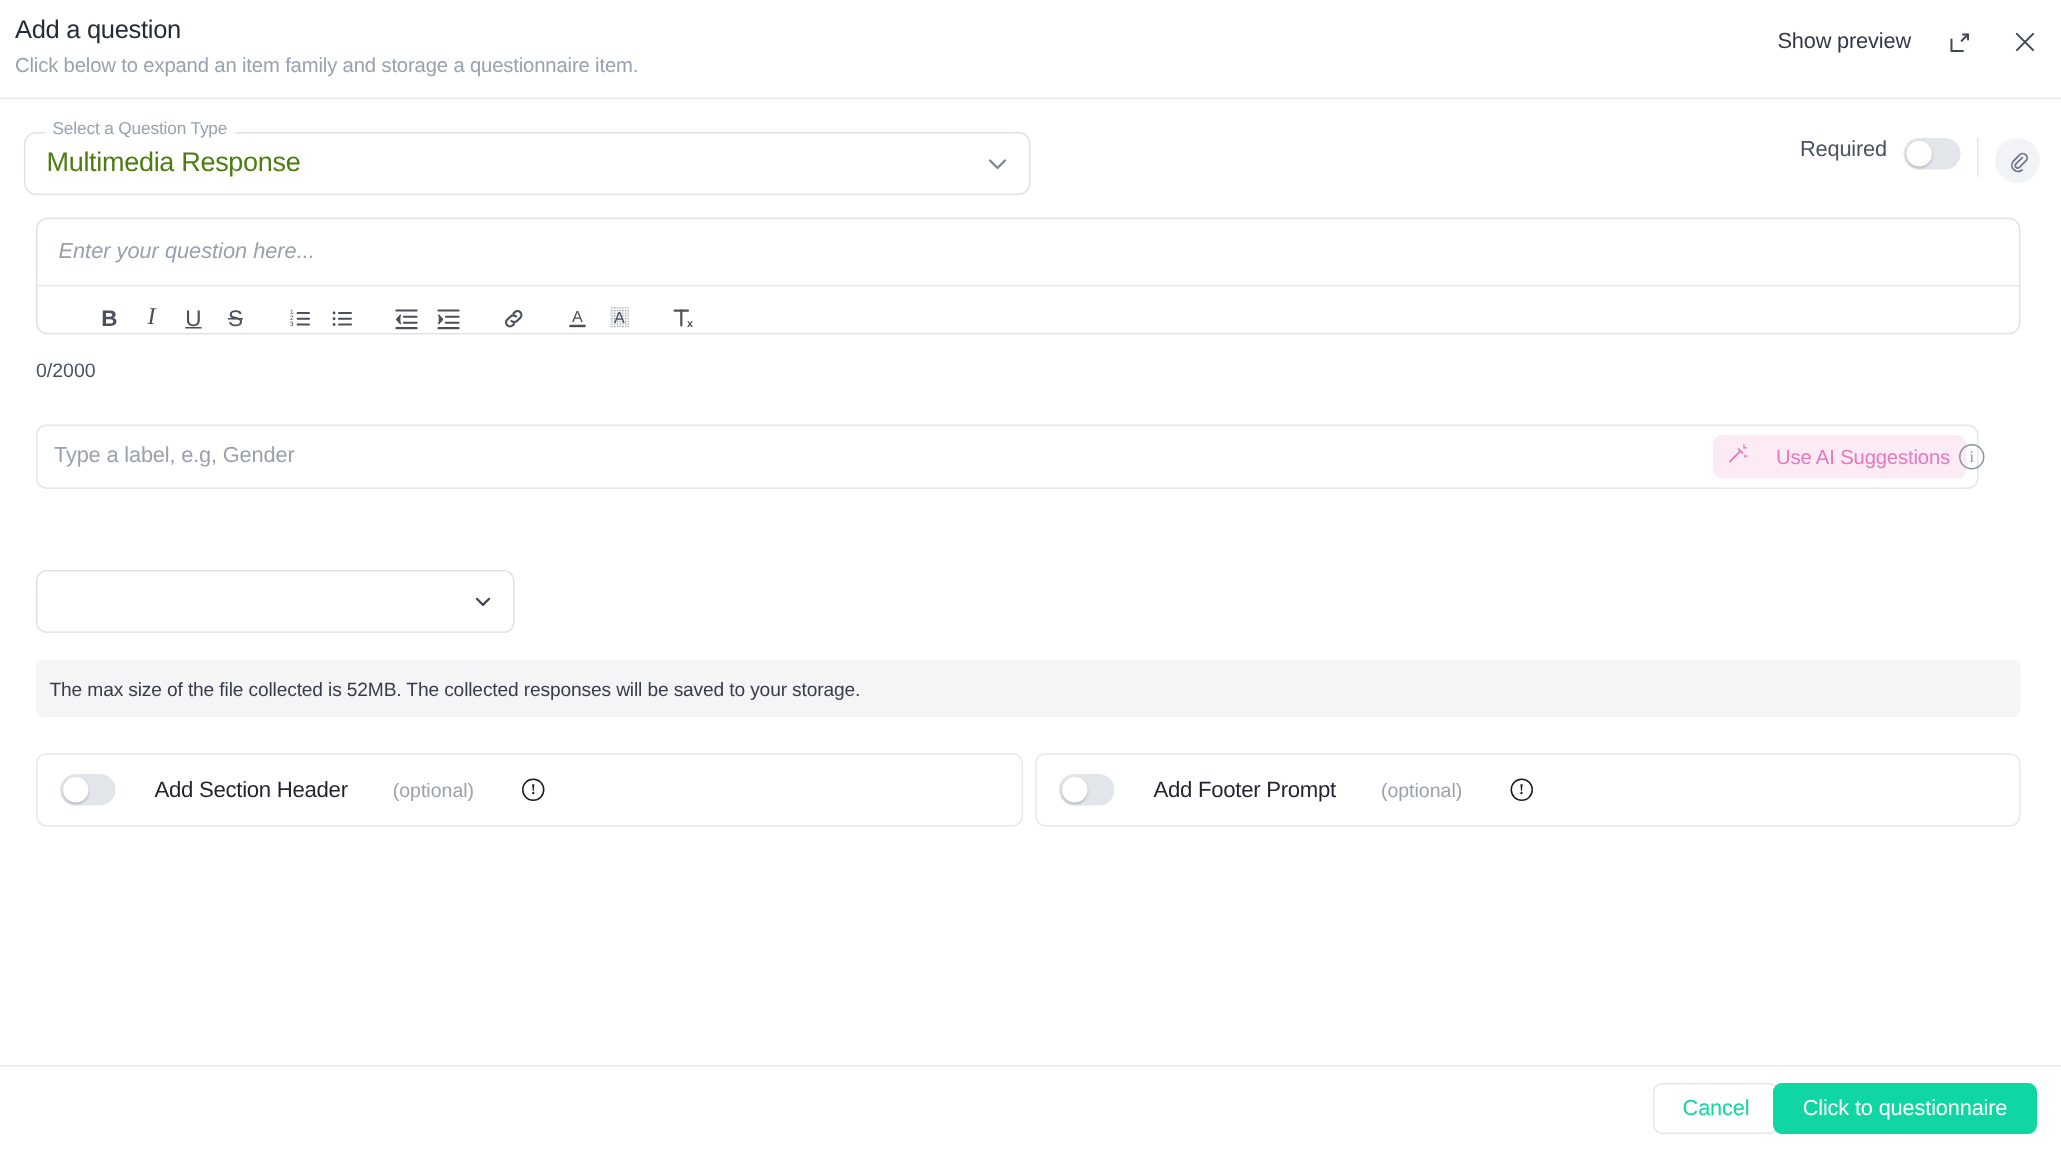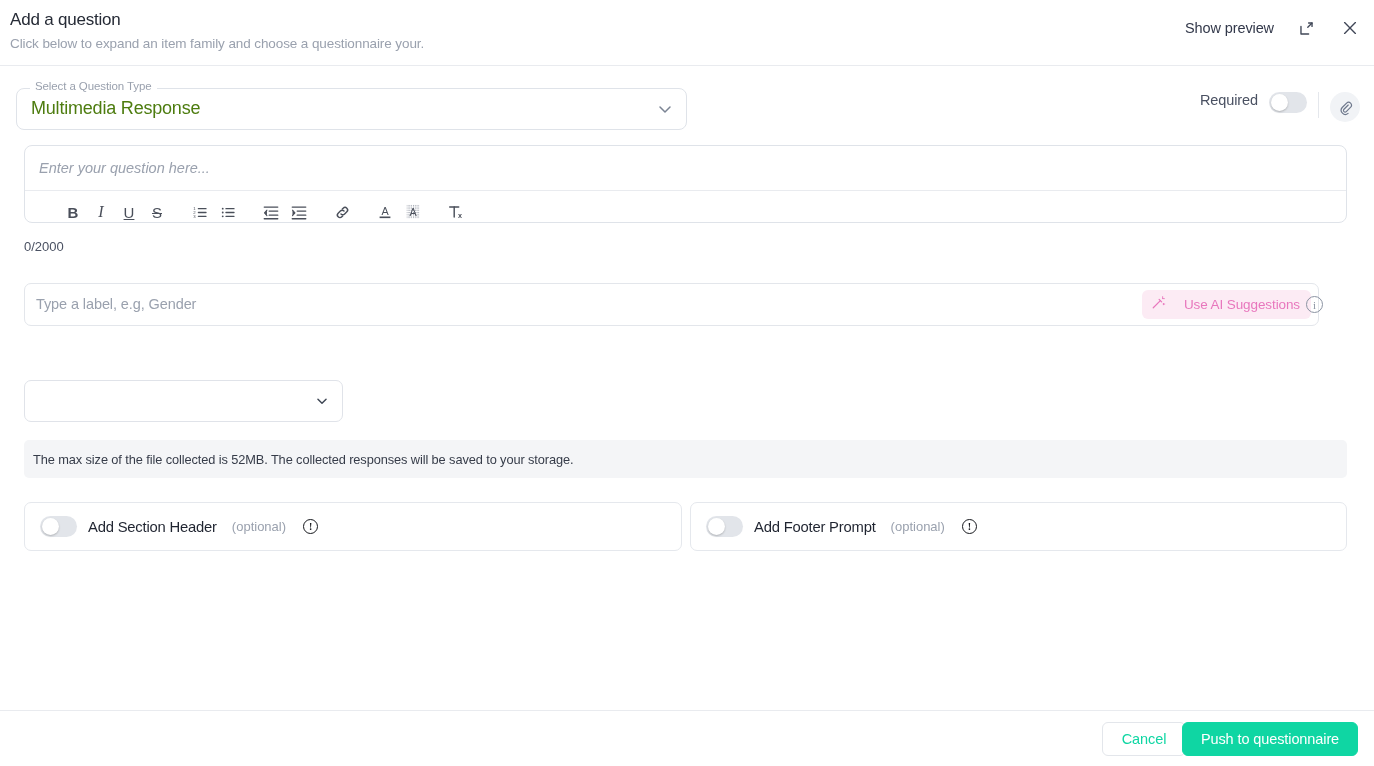--- a/index.html
+++ b/index.html
@@ -149,21 +149,21 @@
   }
   .infobar span {
     position:absolute; left:9px; top:12px;
     font-size:12.8px; color:#363c49; letter-spacing:-.1px;
   }
 
   
   .tcard {
     position:absolute; top:502px; height:49px;
     border:1px solid #e5e8ed; border-radius:7px; background:#fff;
-    display:flex; align-items:center; padding-left:15px; gap:11px;
+    display:flex; align-items:center; padding-left:15px; gap:26px;
   }
   .tcard.left { left:24px; width:658px; }
   .tcard.right { left:690px; width:657px; }
   .tcard-label { font-size:14.8px; color:#1f2430; letter-spacing:-.2px; }
   .tcard-opt { font-size:13px; color:#9aa1ae; margin-left:4px; }
   .warn-circle {
     width:15px;height:15px;border-radius:50%;
     border:1.4px solid #16181d; color:#16181d;
     display:flex;align-items:center;justify-content:center;
     font-size:10px; font-weight:bold; margin-left:6px;
@@ -189,21 +189,21 @@
     right:16px; width:176px; background:#0fd6a3; color:#fff; border:1px solid #0fd6a3;
   }
 </style>
 </head>
 <body>
 
 <div class="app">
 
   <div class="header">
     <div class="header-title">Add a question</div>
-    <div class="header-sub">Click below to expand an item family and choose a questionnaire your.</div>
+    <div class="header-sub">Click below to expand an item family and storage a questionnaire item.</div>
 
     <div class="header-actions">
       <div class="show-preview">Show preview</div>
       <div class="icon-btn">
         <svg width="17" height="17" viewBox="0 0 20 20" fill="none" stroke="currentColor" stroke-width="1.6" stroke-linecap="round" stroke-linejoin="round">
           <path d="M12.5 3.5h4v4"></path>
           <path d="M3.5 7.5v9h9"></path>
           <path d="M16.5 3.5l-5 5"></path>
         </svg>
       </div>
@@ -356,16 +356,16 @@
     <div class="switch big">
         <div class="knob"></div>
       </div>
     <div class="tcard-label">Add Footer Prompt</div>
     <div class="tcard-opt">(optional)</div>
     <div class="warn-circle">!</div>
   </div>
 
   <div class="footer">
     <div class="btn btn-cancel">Cancel</div>
-    <div class="btn btn-push">Push to questionnaire</div>
+    <div class="btn btn-push">Click to questionnaire</div>
   </div>
 
 </div>
 
 </body></html>

